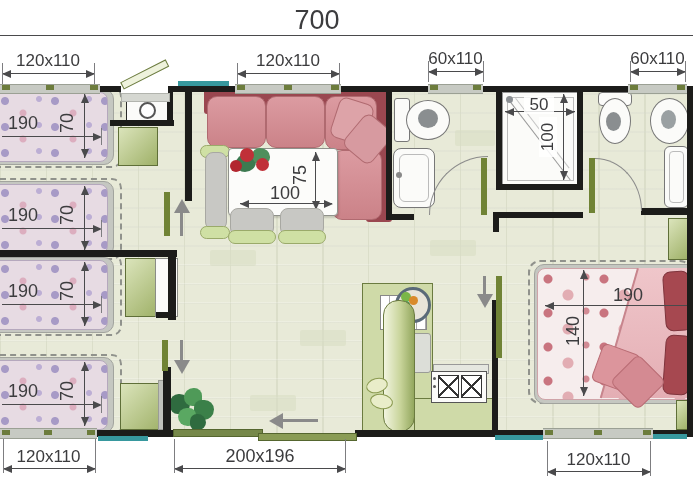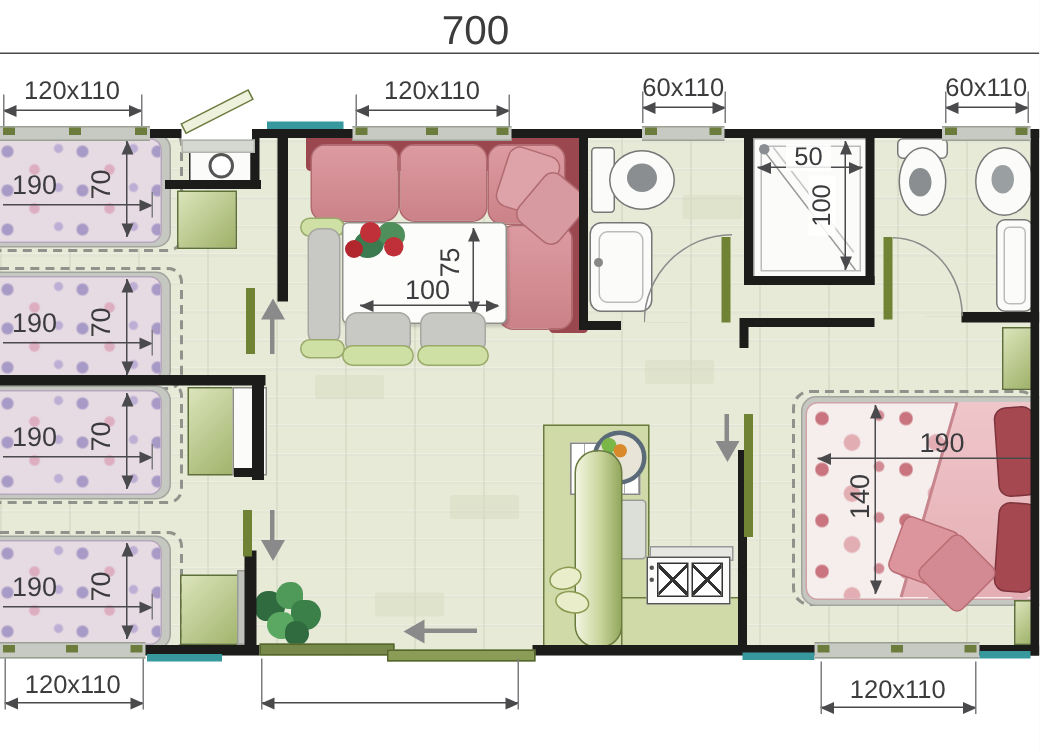--- a/index.html
+++ b/index.html
@@ -362,20 +362,21 @@
 
   <div class="abs" style="left:0;top:445px;width:97px;height:34px;">
     <span class="abs dim-label" style="left:0;top:3px;width:97px;">120x110</span>
     <div class="abs dimline-h" style="left:3px;top:23px;width:92px;"></div>
     <div class="abs ar l" style="left:3px;top:19.5px;"></div>
     <div class="abs ar r" style="left:87px;top:19.5px;"></div>
     <div class="abs tickline-v" style="left:3px;top:-6px;height:34px;"></div>
     <div class="abs tickline-v" style="left:95px;top:-6px;height:34px;"></div>
   </div>
   <div class="abs" style="left:173px;top:444px;width:174px;height:34px;">
+    <span class="abs dim-label" style="left:0;top:3px;width:174px;font-size:18px;">200x196</span>
     <div class="abs dimline-h" style="left:1px;top:24px;width:172px;"></div>
     <div class="abs ar l" style="left:1px;top:20.5px;"></div>
     <div class="abs ar r" style="left:164px;top:20.5px;"></div>
     <div class="abs tickline-v" style="left:1px;top:-5px;height:34px;"></div>
     <div class="abs tickline-v" style="left:172px;top:-5px;height:34px;"></div>
   </div>
   <div class="abs" style="left:545px;top:448px;width:107px;height:34px;">
     <span class="abs dim-label" style="left:0;top:3px;width:107px;">120x110</span>
     <div class="abs dimline-h" style="left:2px;top:23px;width:103px;"></div>
     <div class="abs ar l" style="left:2px;top:19.5px;"></div>

